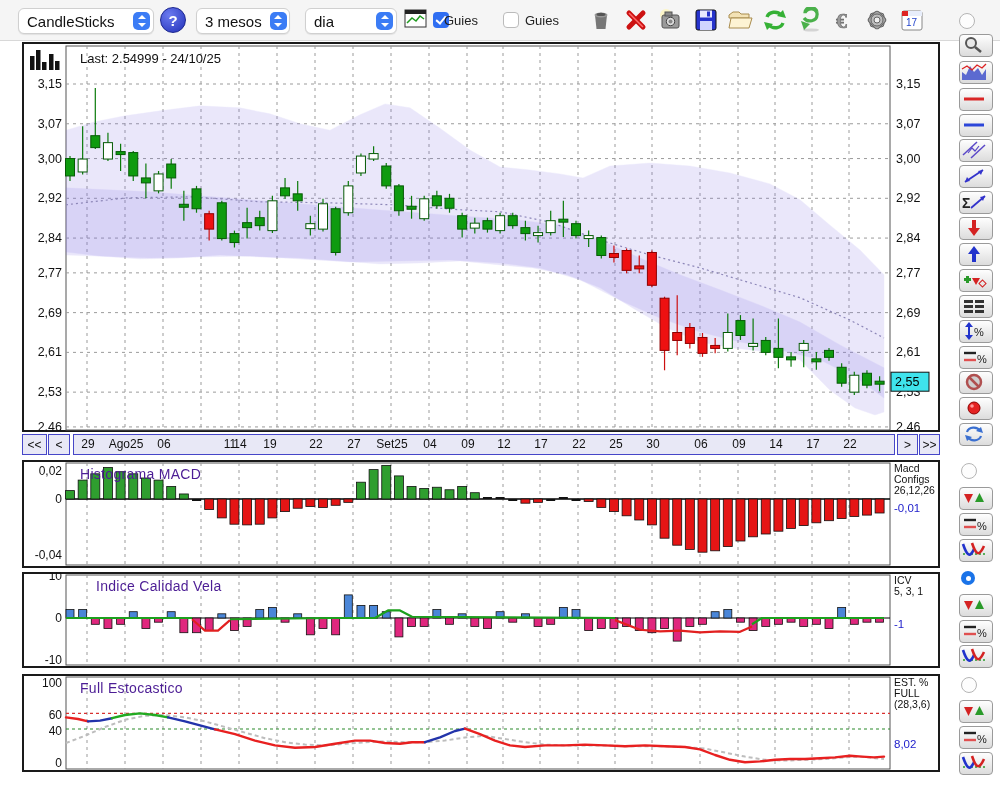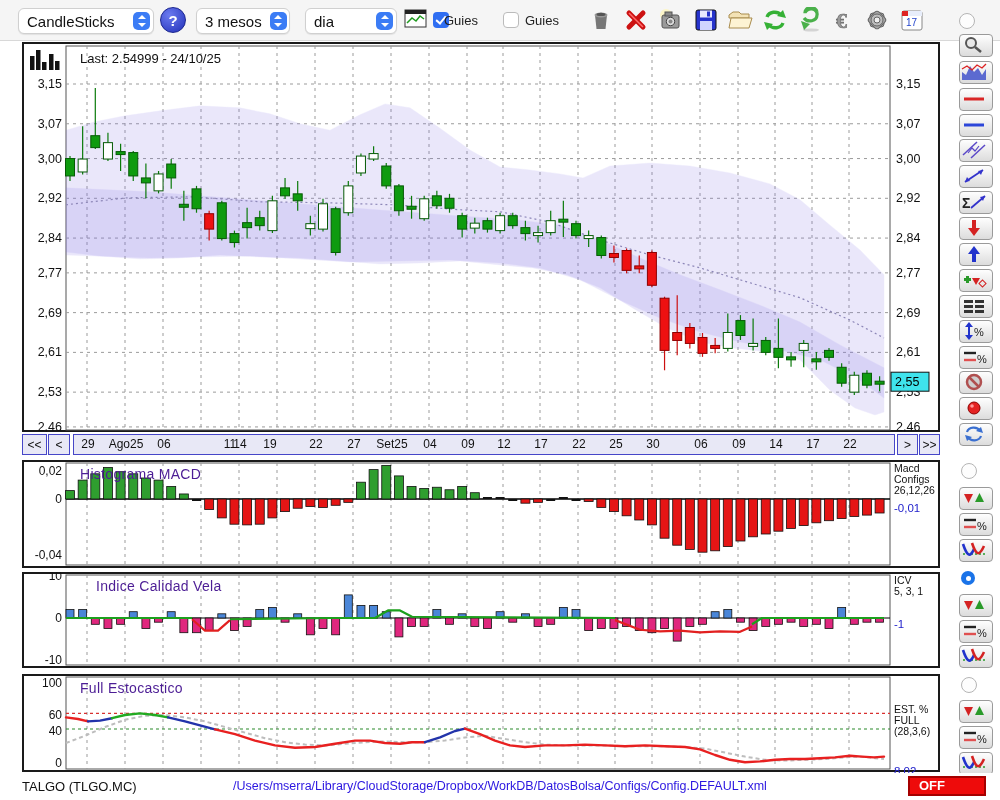--- a/index.html
+++ b/index.html
@@ -636,21 +636,21 @@
       <polyline fill="none" stroke="#bdbdbd" stroke-width="2" stroke-dasharray="4,3" points="66,743 85,735.8 105,727 125,719.8 145,715.8 165,715 185,717.4 205,721.4 225,727 245,732.6 265,738.2 285,742.2 305,744.6 325,745.4 345,743.8 365,742.2 385,741.4 405,742.2 425,742.2 445,740.6 465,737.4 485,735.8 505,739 525,742.2 545,744.6 565,745.4 585,745.4 605,745.4 625,746.2 645,746.2 665,746.2 685,747 705,748.6 725,752.6 745,756.6 765,759.8 785,760.6 805,759.8 825,759 845,757.4 860,756.6 875,758.2 884,759"></polyline>
       <polyline fill="none" stroke="#e82020" stroke-width="2.4" stroke-linejoin="round" stroke-linecap="round" points="66,717.4 78,719 88,721.4"></polyline>
       <polyline fill="none" stroke="#2233aa" stroke-width="2.4" stroke-linejoin="round" stroke-linecap="round" points="88,721.4 100,720.6 112,718.2"></polyline>
       <polyline fill="none" stroke="#22aa22" stroke-width="2.4" stroke-linejoin="round" stroke-linecap="round" points="112,718.2 125,715 140,713.4 155,715 168,717.4"></polyline>
       <polyline fill="none" stroke="#2233aa" stroke-width="2.4" stroke-linejoin="round" stroke-linecap="round" points="168,717.4 185,721.4 200,725.4 215,729.4"></polyline>
       <polyline fill="none" stroke="#e82020" stroke-width="2.4" stroke-linejoin="round" stroke-linecap="round" points="215,729.4 235,734.2 255,740.6 275,745.4 295,747.8 315,747 335,743.8 355,740.6 370,740.6 385,743 400,743.8 412,742.2 425,742.2"></polyline>
       <polyline fill="none" stroke="#2233aa" stroke-width="2.4" stroke-linejoin="round" stroke-linecap="round" points="425,742.2 440,737.4 455,731 465,728.6"></polyline>
       <polyline fill="none" stroke="#e82020" stroke-width="2.4" stroke-linejoin="round" stroke-linecap="round" points="465,728.6 480,734.2 495,740.6 510,745.4 525,747 545,745.4 565,745.4 585,744.6 605,745.4 625,746.2 645,745.4 665,746.2 685,747 700,749.4 715,755 730,759.8 745,762.2 760,761.4 775,759.8 790,759 805,759 820,758.2 835,757.4 850,755.8 862,756.6 874,757.4 884,756.6"></polyline>
     </svg>
   <div class="wmark" style="left:80px;top:680px;">Full Estocastico</div>
-  <div class="pinfo" style="left:894px;top:704px;height:67px;">
+  <div class="pinfo" style="left:894px;top:677px;height:67px;">
     <div>EST. %</div>
       <div>FULL</div>
       <div>(28,3,6)</div>
     <div class="val" style="top:62px;">8,02</div>
   </div>
 
   <div id="sidebar">
     <div class="sbtn" style="top:34px;">
         <span>
           <svg width="28" height="20">
@@ -872,19 +872,14 @@
         <span>
           <svg width="28" height="20">
             <line x1="3" y1="14" x2="25" y2="14" stroke="#2a9a2a" stroke-width="1.4" stroke-dasharray="2,2"></line>
             <path d="M3 4 C7 16 10 18 14 9" fill="none" stroke="#2233cc" stroke-width="2.6"></path>
             <path d="M12 3 C16 15 19 17 24 6" fill="none" stroke="#d42222" stroke-width="2.6"></path>
           </svg>
         </span>
       </div>
   </div>
 
-  <div id="statusbar">
-    <span id="symb">TALGO (TLGO.MC)</span>
-    <span id="cfgpath">/Users/mserra/Library/CloudStorage/Dropbox/WorkDB/DatosBolsa/Configs/Config.DEFAULT.xml</span>
-    <span id="offbadge">OFF</span>
-  </div>
 
 </div>
 
 </body></html>

